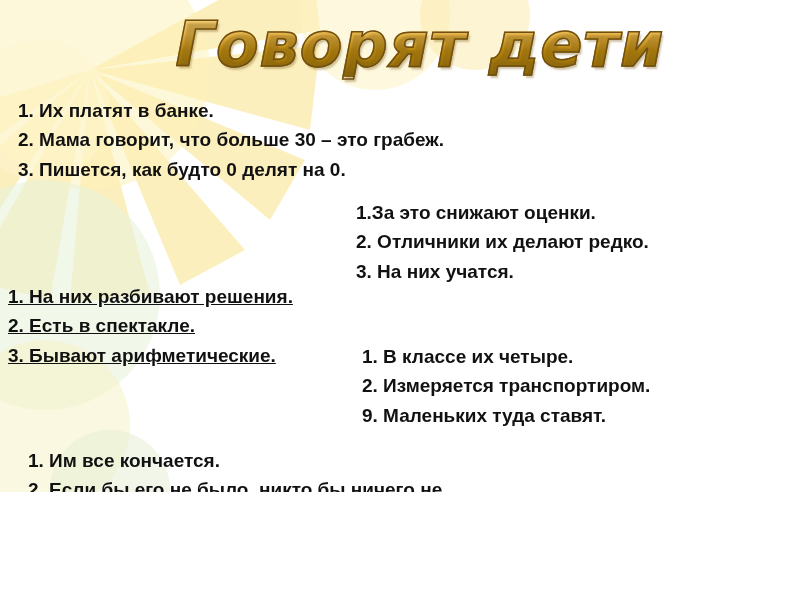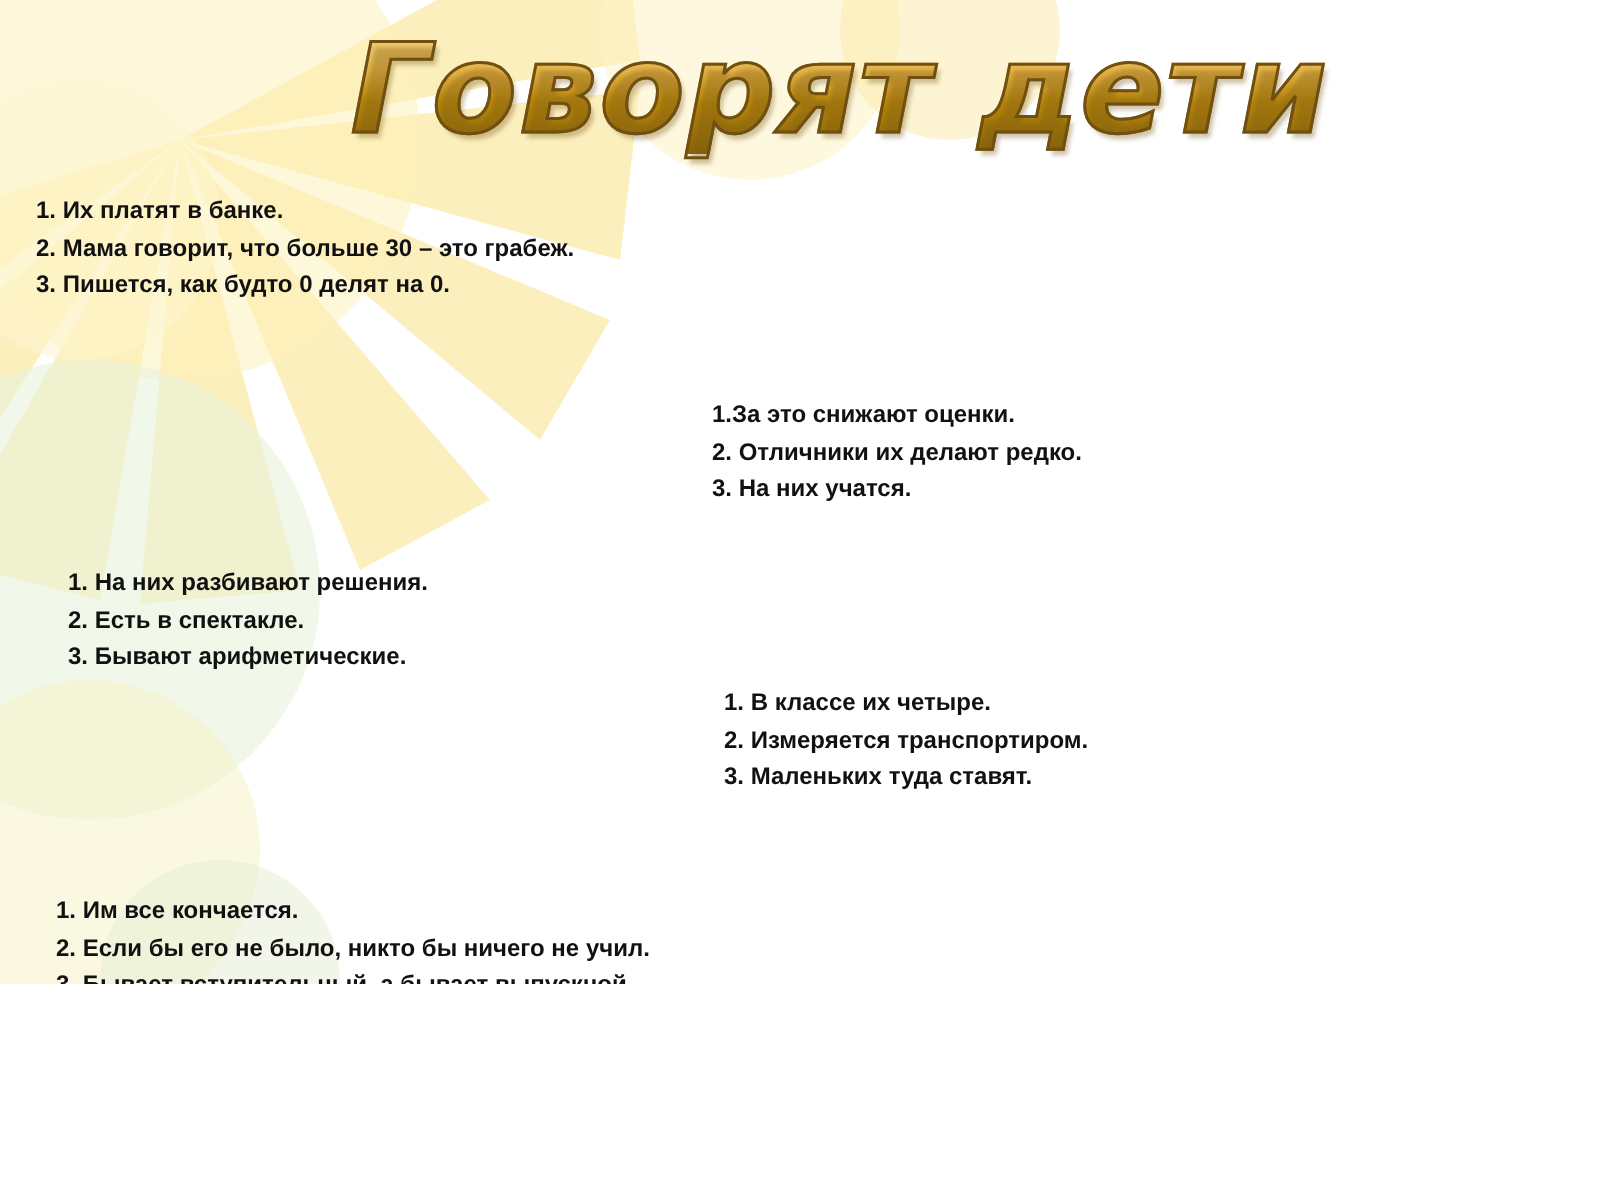--- a/index.html
+++ b/index.html
@@ -99,29 +99,29 @@
     background-clip: text;
     color: transparent;
     -webkit-text-stroke: 1.5px #6f4f12;
     text-shadow: 2px 3px 2px rgba(120, 90, 20, .35);
     white-space: nowrap;
   }
 
   
   .block {
     position: absolute;
-    font-size: 12px;
+    font-size: 19px;
     font-weight: bold;
     color: #111111;
     line-height: 1.55;
     white-space: pre-line;
   }
   .blk1 { left: 18px;  top: 96px;  width: 430px; }
   .blk2 { left: 356px; top: 198px; width: 420px; }
-  .blk3 { left: 34px;  top: 282px; width: 400px; }
+  .blk3 { left: 8px;  top: 282px; width: 400px; text-decoration: underline; }
   .blk4 { left: 362px; top: 342px; width: 420px; }
   .blk5 { left: 28px;  top: 434px; width: 430px; margin-top: 12px; }
 </style>
 </head>
 <body>
 
 <div class="slide">
 
   <div class="bg-layer">
     <svg class="sun-rays" viewBox="0 0 480 480">
@@ -152,18 +152,18 @@
 2. Мама говорит, что больше 30 – это грабеж.
 3. Пишется, как будто 0 делят на 0.</div>
   <div class="block blk2">1.За это снижают оценки.
  2. Отличники  их делают редко.
  3. На них учатся.</div>
   <div class="block blk3">1. На них разбивают решения.
 2. Есть в спектакле.
 3. Бывают арифметические.</div>
   <div class="block blk4">1. В классе их четыре.
 2. Измеряется транспортиром.
-3. Маленьких туда ставят.</div>
+9. Маленьких туда ставят.</div>
   <div class="block blk5">1. Им все кончается.
 2. Если бы его не было, никто бы ничего не учил.
 3. Бывает вступительный, а бывает выпускной.</div>
 
 </div>
 
 </body></html>

